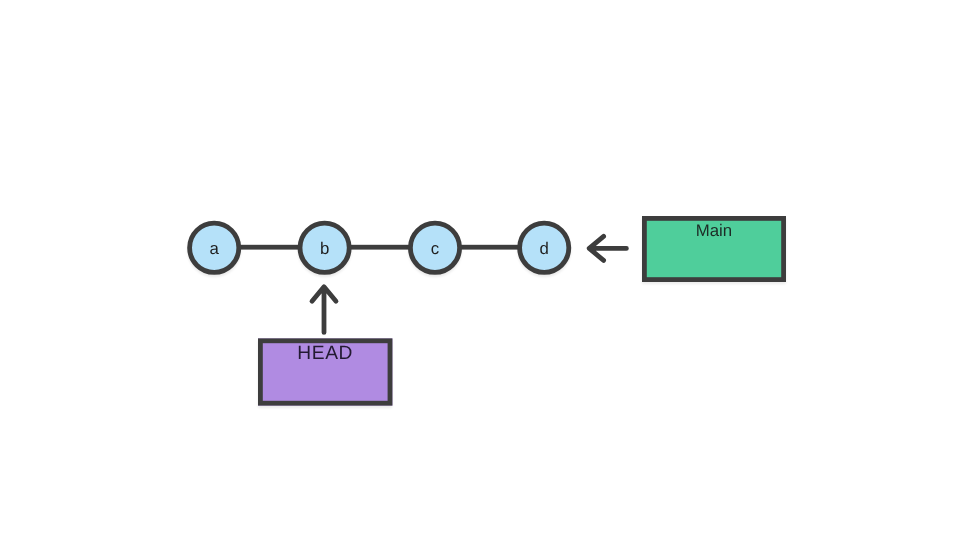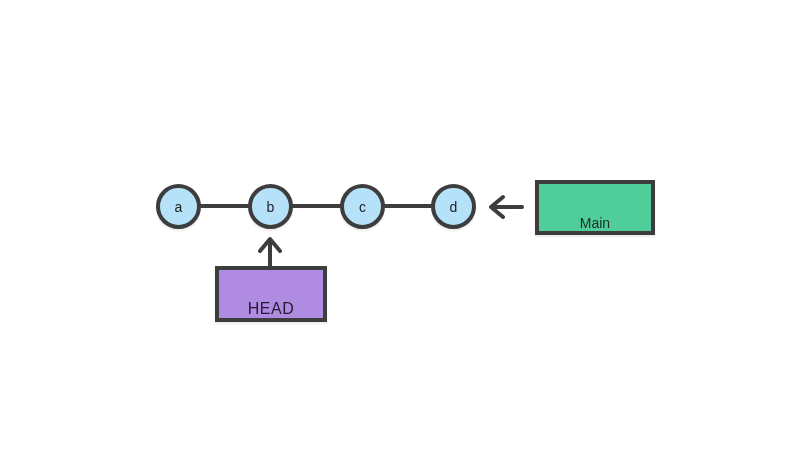--- a/index.html
+++ b/index.html
@@ -48,35 +48,35 @@
     line-height: 1;
   }
   .arrow { position: absolute; display: block; }
   .arrow-left { left: 484px; top: 192px; width: 42px; height: 30px; }
   .arrow-up   { left: 255px; top: 234px; width: 30px; height: 46px; }
   .box {
     position: absolute;
     box-sizing: border-box;
     border: 4px solid #3d3d3d;
     display: flex;
-    align-items: flex-end;
+    align-items: flex-start;
     justify-content: center;
     box-shadow: 0 2px 2px rgba(0,0,0,0.08);
   }
   .main-box {
     left: 535px; top: 180px;
     width: 120px; height: 55px;
     background: #4fce9b;
   }
   .main-box .box-label {
     font-size: 14px;
     color: #1d2b26;
   }
   .head-box {
-    left: 215px; top: 266px;
+    left: 215px; top: 282px;
     width: 112px; height: 56px;
     background: #b08be2;
   }
   .head-box .box-label {
     font-size: 16px;
     color: #231a33;
     letter-spacing: 0.5px;
   }
 </style>
 </head>

